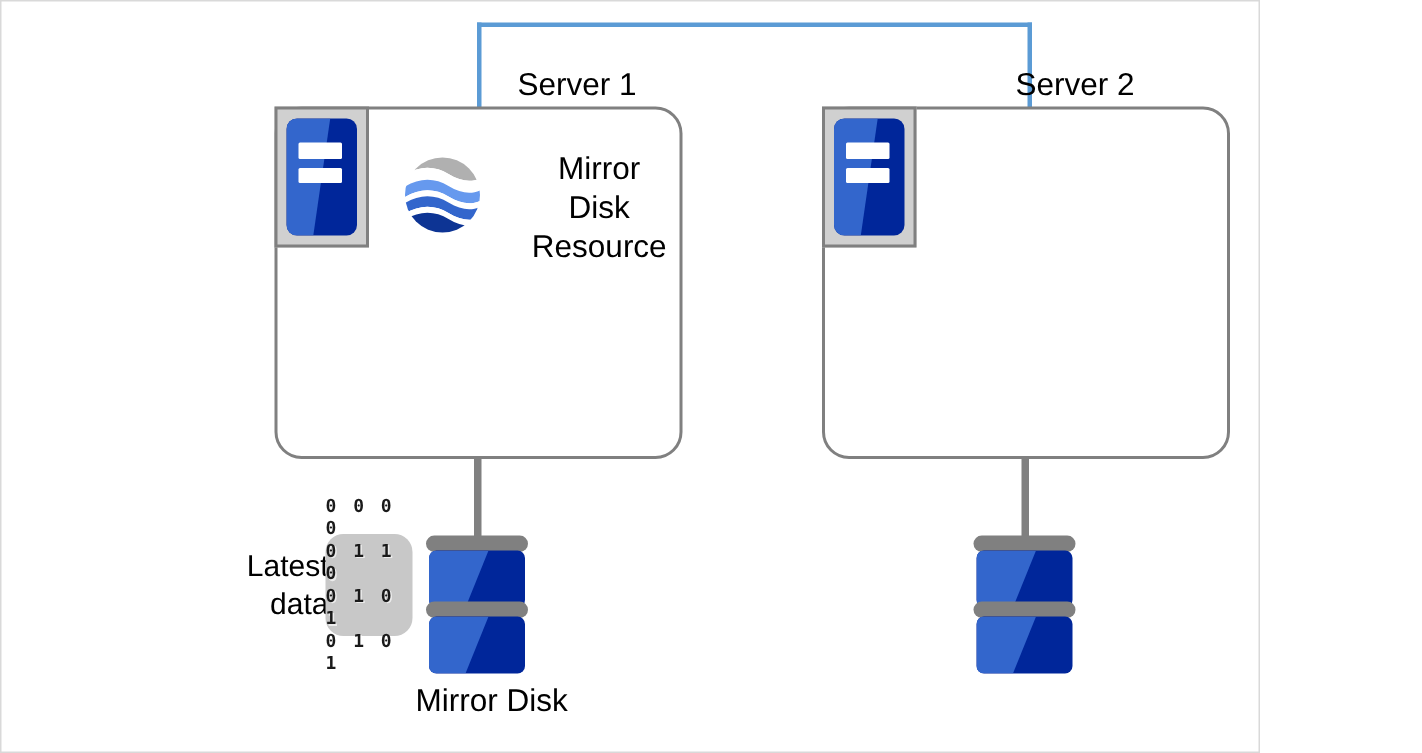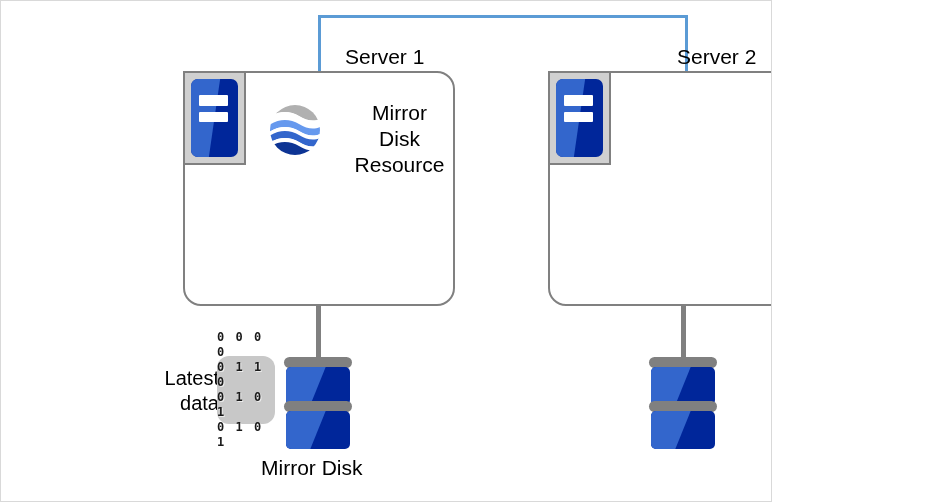--- a/index.html
+++ b/index.html
@@ -2,21 +2,21 @@
 <html><head>
 <meta charset="utf-8">
 <style>
   html, body {
     margin: 0;
     padding: 0;
     background: #ffffff;
   }
   #canvas {
     position: relative;
-    width: 772px;
+    width: 840px;
     height: 502px;
     background: #ffffff;
     border: 1px solid #d9d9d9;
     box-sizing: border-box;
     overflow: hidden;
     font-family: "Liberation Sans", sans-serif;
   }
 
   
   .interconnect {
@@ -257,21 +257,21 @@
 
   <div class="connector" style="left:680px; top:305px; height:52px;"></div>
 
   <div class="disk-stack" style="left:283px; top:356px;">
     <div class="disk-band band1"></div>
     <div class="disk-body body1"></div>
     <div class="disk-band band2"></div>
     <div class="disk-body body2"></div>
   </div>
 
-  <div class="disk-caption" style="left:260px; top:455px;">Mirror Disk</div>
+  <div class="disk-caption" style="left:276px; top:455px;">Mirror Disk</div>
 
   <div class="disk-stack" style="left:648px; top:356px;">
     <div class="disk-band band1"></div>
     <div class="disk-body body1"></div>
     <div class="disk-band band2"></div>
     <div class="disk-body body2"></div>
   </div>
 
   <div class="latest-label" style="left:120px; top:365px; width:98px;">Latest
 data</div>

